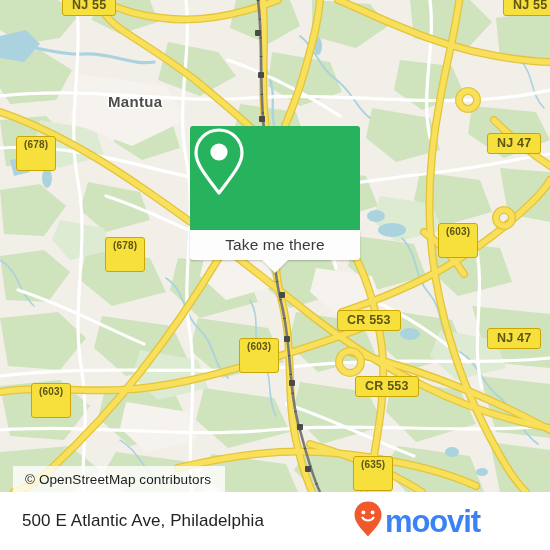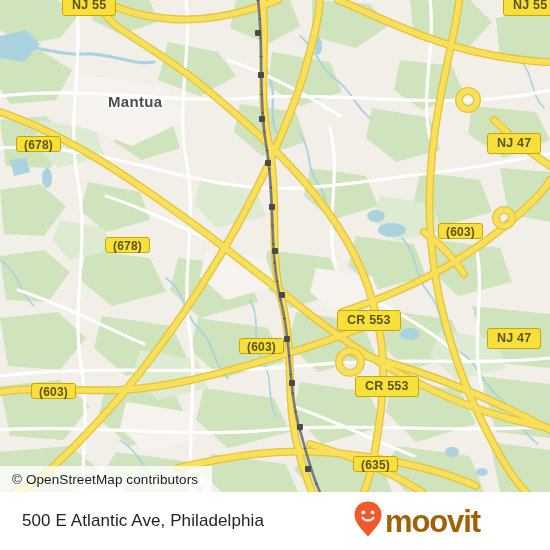--- a/index.html
+++ b/index.html
@@ -15,24 +15,24 @@
        background:#f2efe9;}
   .map svg{position:absolute;left:0;top:0;}
 
   
   .shield{
     position:absolute;
     background:#f7e03c;
     border:1.6px solid #c9a600;
     border-radius:3px;
     color:#5d5416;
-    font-size:12px;
+    font-size:10px;
     font-weight:bold;
     letter-spacing:.2px;
-    padding:2px 7px 0 7px;
+    padding:2px 7px 19px 7px;
     line-height:12px;
     white-space:nowrap;
     box-sizing:border-box;
     text-align:center;
   }
   .shield.big{font-size:12.5px;padding:3px 9px 4px 9px;}
 
   
   .place{
     position:absolute;
@@ -69,21 +69,21 @@
     width:0;height:0;
     border-left:13px solid transparent;
     border-right:13px solid transparent;
     border-top:13px solid #fdfdfd;
     filter:drop-shadow(0 1px 1px rgba(0,0,0,.16));
   }
   .pin-icon{display:block;}
 
   
   .attrib{
-    position:absolute;left:0;top:466px;height:26px;
+    position:absolute;left:13px;top:466px;height:26px;
     display:flex;align-items:center;
     padding:0 14px 0 12px;
     background:rgba(255,255,255,.78);
     font-size:13.5px;color:#1c1c1c;
     letter-spacing:.1px;
     box-sizing:border-box;
   }
 
   
   .footer{
@@ -91,21 +91,21 @@
     background:#ffffff;overflow:hidden;
   }
   .footer-inner{
     position:relative;width:100%;height:100%;
     display:flex;align-items:center;justify-content:space-between;
     padding:0 16px 0 22px;box-sizing:border-box;
   }
   .addr{font-size:17px;color:#232323;letter-spacing:.1px;white-space:nowrap;}
   .brand{display:flex;align-items:center;gap:1px;}
   .brand-word{
-    font-size:31px;font-weight:bold;color:#a16207;
+    font-size:31px;font-weight:bold;color:#3b82f6;
     letter-spacing:-1.1px;line-height:31px;margin-left:1px;
   }
 </style>
 </head>
 <body>
 
 <div class="screen">
 
   <div class="map">
 
@@ -298,20 +298,34 @@
     <div class="shield" style="left:105px;top:237px;">(678)</div>
     <div class="shield big" style="left:487px;top:133px;">NJ 47</div>
     <div class="shield" style="left:438px;top:223px;">(603)</div>
     <div class="shield big" style="left:337px;top:310px;">CR 553</div>
     <div class="shield big" style="left:487px;top:328px;">NJ 47</div>
     <div class="shield" style="left:239px;top:338px;">(603)</div>
     <div class="shield big" style="left:355px;top:376px;">CR 553</div>
     <div class="shield" style="left:31px;top:383px;">(603)</div>
     <div class="shield" style="left:353px;top:456px;text-align:right;">(635)</div>
 
+    <div class="callout">
+      <div class="callout-top">
+        <span>
+          <svg class="pin-icon" width="58" height="72" viewBox="0 0 58 72">
+            <path d="M29 4 C16.3 4 6 14.3 6 27 C6 39 18 52 29 67 C40 52 52 39 52 27 C52 14.3 41.7 4 29 4 Z" fill="none" stroke="#ffffff" stroke-width="3.2" stroke-linejoin="round"></path>
+            <circle cx="29" cy="26" r="8.6" fill="#ffffff"></circle>
+          </svg>
+        </span>
+      </div>
+      <div class="callout-bottom">
+        <span class="callout-label">Take me there</span>
+      </div>
+      <div class="callout-tail"></div>
+    </div>
 
     <div class="attrib">
       <span>© OpenStreetMap contributors</span>
     </div>
   </div>
 
   <div class="footer">
 
     <div class="footer-inner">
       <div class="addr">500 E Atlantic Ave, Philadelphia</div>

